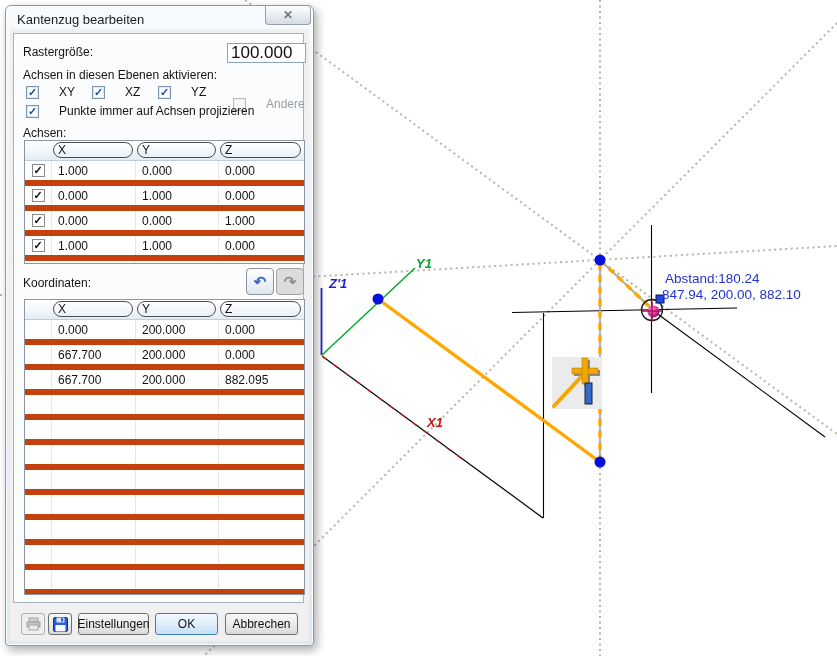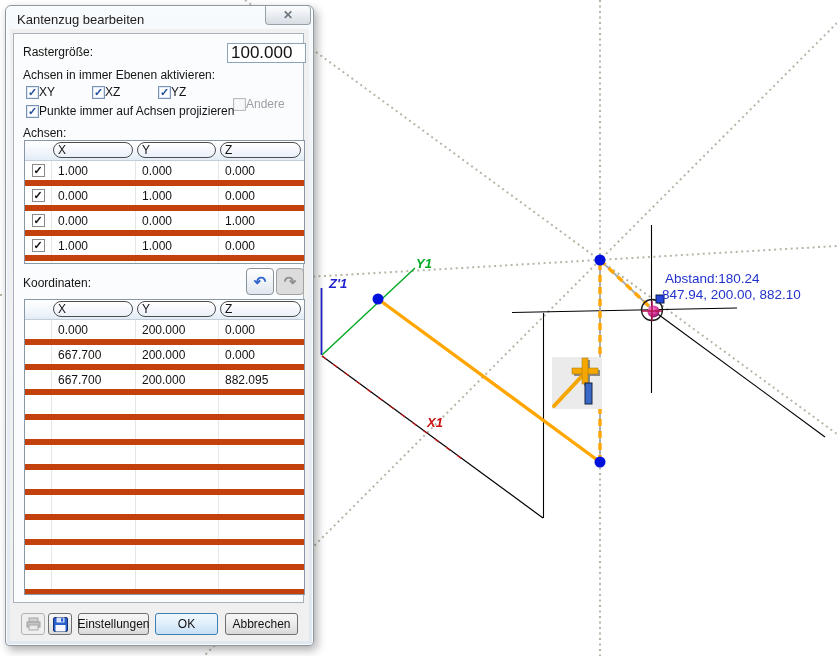--- a/index.html
+++ b/index.html
@@ -42,21 +42,21 @@
     border:1px solid #a7b1bb;box-shadow:inset 1px 1px 0 #fff;}
   .flabel{position:absolute;font-size:12px;color:#141414;white-space:nowrap;}
   .textbox{position:absolute;left:213px;top:9px;width:74px;height:18px;border:1px solid #8ca4b8;
     background:#fff;font-size:17px;font-family:"Liberation Sans",sans-serif;padding:0 0 0 3px;color:#111;}
   
   .cbx{width:13px;height:13px;background:#fff;border:1px solid #7a93b4;
     box-shadow:inset 0 0 0 1px #dce8f4;display:inline-flex;align-items:center;justify-content:center;
     font-size:11px;line-height:1;color:#24509e;font-weight:bold;box-sizing:border-box;}
   .cbx.on::after{content:"✓";}
   .cbx.dis{border-color:#b9bcc0;box-shadow:inset 0 0 0 1px #eef0f2;background:#f7f8f9;}
-  .plane-item{position:absolute;top:0;display:flex;align-items:center;gap:0;font-size:12px;color:#141414;}
+  .plane-item{position:absolute;top:0;display:flex;align-items:center;gap:20px;font-size:12px;color:#141414;}
   .plane-item.dis{color:#9aa0a6;}
   
   .tbl{position:absolute;background:#fff;border:1px solid #8a98a5;box-sizing:border-box;overflow:hidden;}
   .thead{display:grid;grid-template-columns:27px 84px 83px 1fr;height:19px;
     background:linear-gradient(#ffffff,#f2f7fc 55%,#e2ecf6);border-bottom:1px solid #c4cdd6;}
   .hcell{position:relative;}
   .houtline{position:absolute;left:1px;right:3px;top:1px;bottom:2px;border:1px solid #4d4d4d;
     border-radius:8px;display:flex;align-items:center;padding-left:4px;font-size:12px;color:#111;
     background:linear-gradient(#fff,#eaf1f9);}
   .tbody .trow{display:grid;grid-template-columns:27px 84px 83px 1fr;height:19px;
@@ -166,21 +166,21 @@
         <span class="close-glyph">✕</span>
       </div>
     </div>
 
     <div class="client">
       <div class="panel">
 
         <span class="flabel" style="left:9px;top:11px;">Rastergröße:</span>
         <input class="textbox" type="text" value="100.000" style="">
 
-        <span class="flabel" style="left:9px;top:34px;">Achsen in immer Ebenen aktivieren:</span>
+        <span class="flabel" style="left:9px;top:34px;">Achsen in diesen Ebenen aktivieren:</span>
 
         <div style="position:absolute;left:0;top:51px;width:100%;height:15px;" id="plane-row">
             <div class="plane-item" style="left: 12px;">
               <span class="cbx on"></span>
               <span>XY</span>
             </div>
             <div class="plane-item" style="left: 78px;">
               <span class="cbx on"></span>
               <span>XZ</span>
             </div>

